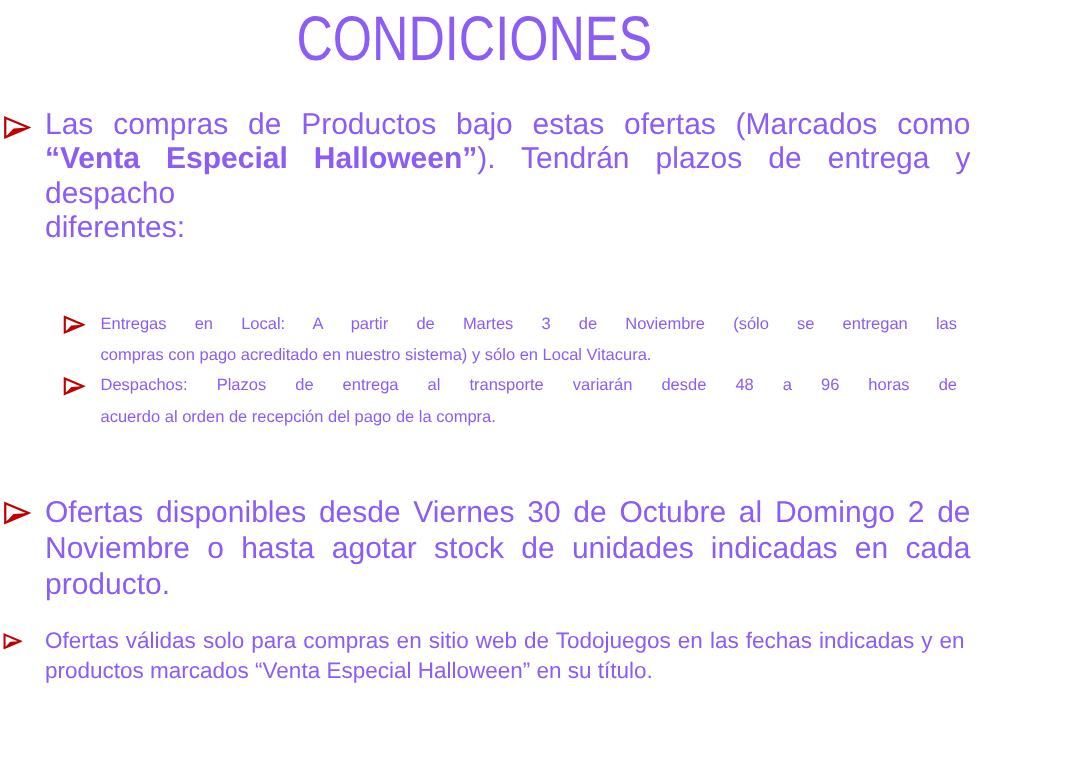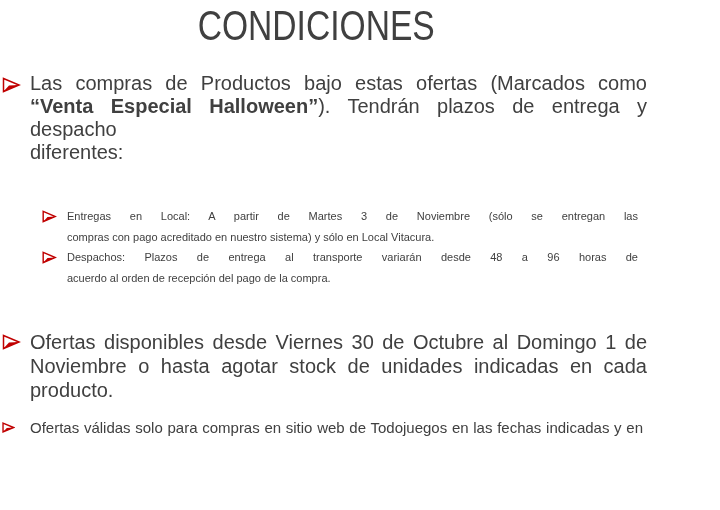--- a/index.html
+++ b/index.html
@@ -1,21 +1,21 @@
 <!DOCTYPE html>
 <html><head>
 <meta charset="utf-8">
 <style>
   html, body { margin: 0; padding: 0; background: #ffffff; }
   .slide {
     position: relative;
     width: 657px;
     height: 510px;
     background: #ffffff;
-    color: #404040;
+    color: #8b5cf6;
     font-family: "Liberation Sans", sans-serif;
     overflow: hidden;
     box-sizing: border-box;
   }
 
   
   .title {
     width: 632px;
     padding-top: 4px;
     text-align: center;
@@ -112,26 +112,27 @@
       <span class="line j">Despachos: Plazos de entrega al transporte variarán desde 48 a 96 horas de</span>
       <span class="line">acuerdo al orden de recepción del pago de la compra.</span>
     </div>
   </div>
 
   <div class="row b-main b2">
     <svg class="arrow" width="19" height="16" viewBox="0 0 19 16">
       <path d="M1.5 1.5 L17 8 L1.5 14.5 Z" fill="#ffffff" stroke="#C00000" stroke-width="1.5"></path>
       <path d="M1.5 14.5 L17 8 L7 8.6 Z" fill="#C00000"></path>
     </svg>
-    <span class="line j">Ofertas disponibles desde Viernes 30 de Octubre al Domingo 1 de</span>
+    <span class="line j">Ofertas disponibles desde Viernes 30 de Octubre al Domingo 2 de</span>
     <span class="line j">Noviembre o hasta agotar stock de unidades indicadas en cada</span>
     <span class="line">producto.</span>
   </div>
 
   <div class="row b-note">
     <svg class="arrow" width="13" height="11" viewBox="0 0 19 16">
       <path d="M1.5 1.5 L17 8 L1.5 14.5 Z" fill="#ffffff" stroke="#C00000" stroke-width="2"></path>
       <path d="M1.5 14.5 L17 8 L7 8.6 Z" fill="#C00000"></path>
     </svg>
     <span class="line j">Ofertas válidas solo para compras en sitio web de Todojuegos en las fechas indicadas y en</span>
+    <span class="line">productos marcados “Venta Especial Halloween” en su título.</span>
   </div>
 
 </div>
 
 </body></html>

